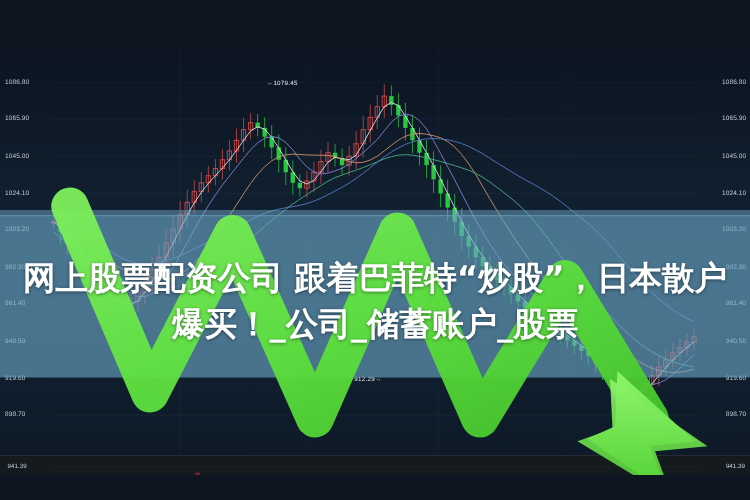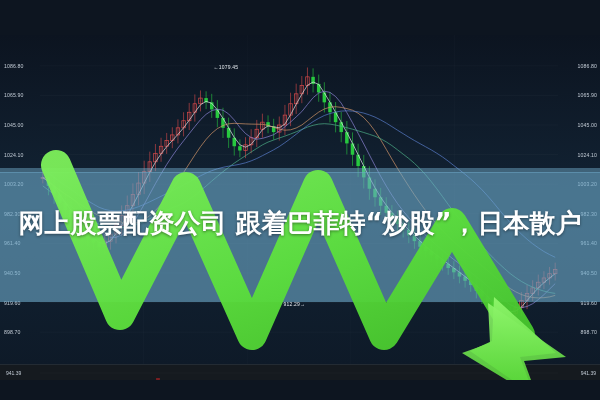--- a/index.html
+++ b/index.html
@@ -447,15 +447,16 @@
     </defs>
 
     <polyline points="56,130 120,280 186,152 252,300 318,150 384,300 452,188 520,300" fill="none" stroke="url(#agrad)" stroke-width="30" stroke-linejoin="round" stroke-linecap="round" opacity="0.95"></polyline>
 
     <polygon points="494,262 556,318 520,322 534,360 470,316 492,306" fill="url(#agrad2)" opacity="0.97"></polygon>
     <polygon points="488,268 566,322 524,326 538,364 462,318 490,308" fill="url(#agrad2)" opacity="0.9"></polygon>
   </svg>
 
   <div class="headline">
     <span>网上股票配资公司 跟着巴菲特“炒股”，日本散户</span>
+    <span>爆买！_公司_储蓄账户_股票</span>
   </div>
 
 </div>
 
 </body></html>

